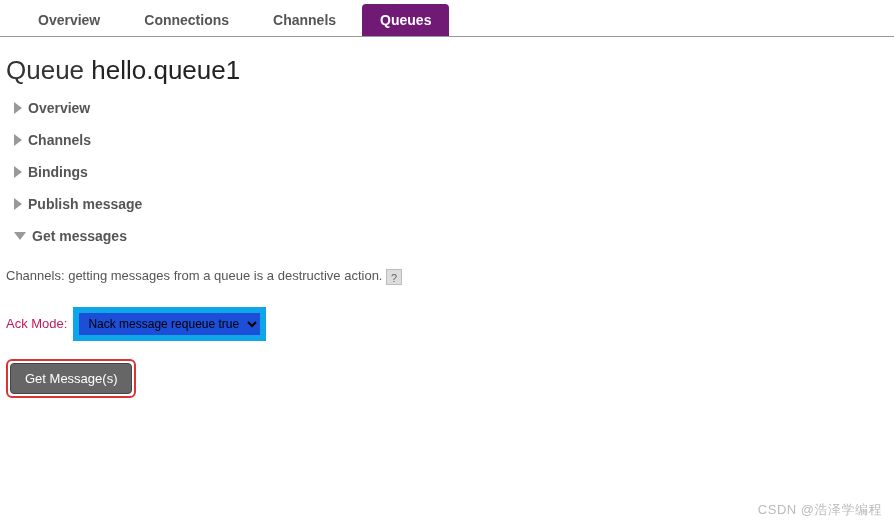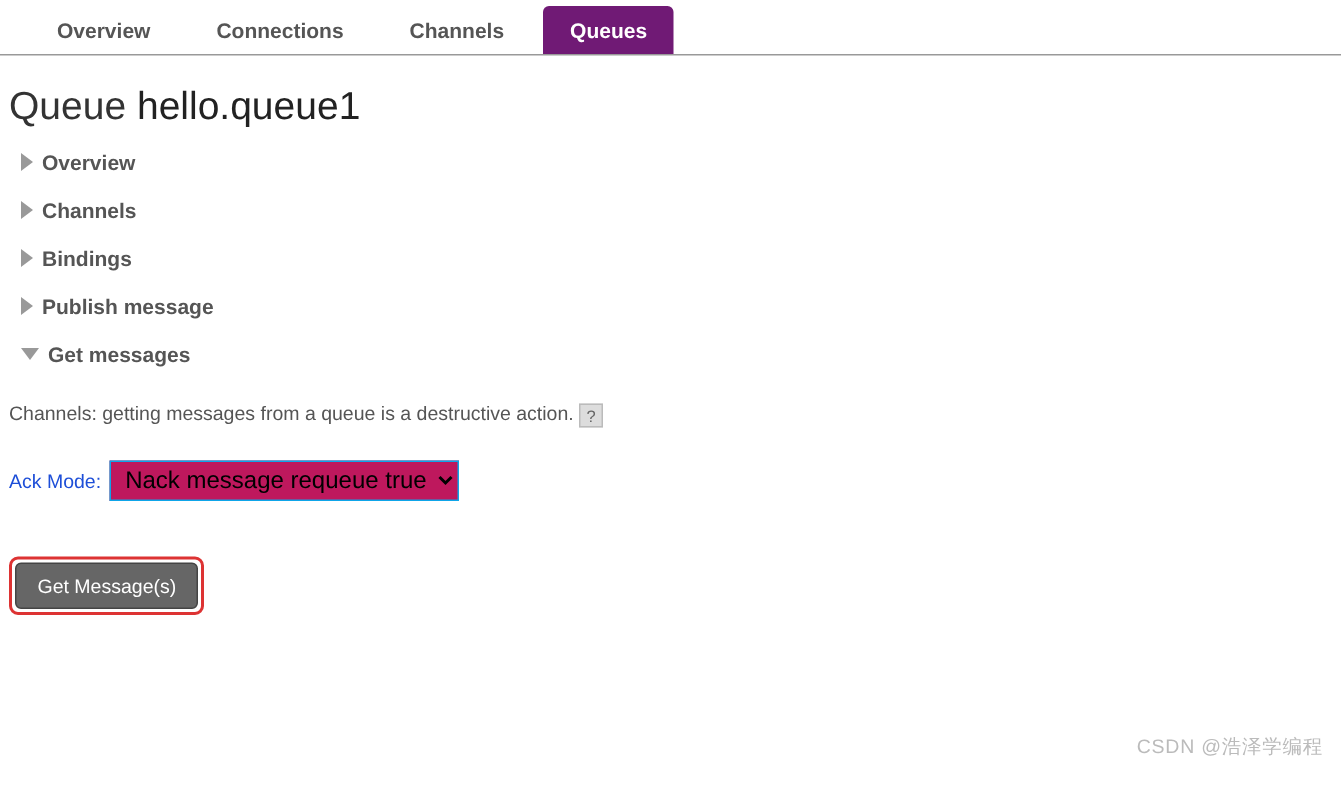--- a/index.html
+++ b/index.html
@@ -75,50 +75,49 @@
     width: 16px; height: 16px;
     text-align: center;
     font-size: 11px;
     line-height: 16px;
     border: 1px solid #bbb;
     cursor: pointer;
     vertical-align: middle;
   }
   table.form { margin: 0 0 10px 6px; border-collapse: separate; border-spacing: 0 6px; }
   table.form td { padding: 2px 6px 2px 0; vertical-align: middle; }
-  table.form td.label { text-align: right; white-space: nowrap; color: #1d4ed8; }
+  table.form td.label { text-align: right; white-space: nowrap; color: #be185d; }
   select, input[type=text] {
     font-family: inherit;
-    font-size: 16px;
+    font-size: 12px;
     padding: 3px 5px;
-    border: 1px solid #0ea5e9;
-    background: #be185d;
+    border: 6px solid #0ea5e9;
+    background: #1d4ed8;
   }
   input[type=text] { width: 220px; }
   .btn-wrap {
     display: inline-block;
     border: 2px solid #d33;
     border-radius: 6px;
     padding: 2px;
     margin-left: 6px;
-    margin-top: 19px;
   }
   button.get {
     background: #666;
     color: #fff;
     border: 1px solid #444;
     border-radius: 4px;
     padding: 7px 14px;
     font-size: 13px;
     cursor: pointer;
   }
   .watermark {
     position: fixed;
     right: 12px;
-    bottom: 24px;
+    bottom: 12px;
     color: #bbb;
     font-size: 13px;
     letter-spacing: 0.5px;
   }
 </style>
 </head>
 <body>
 
 
 

